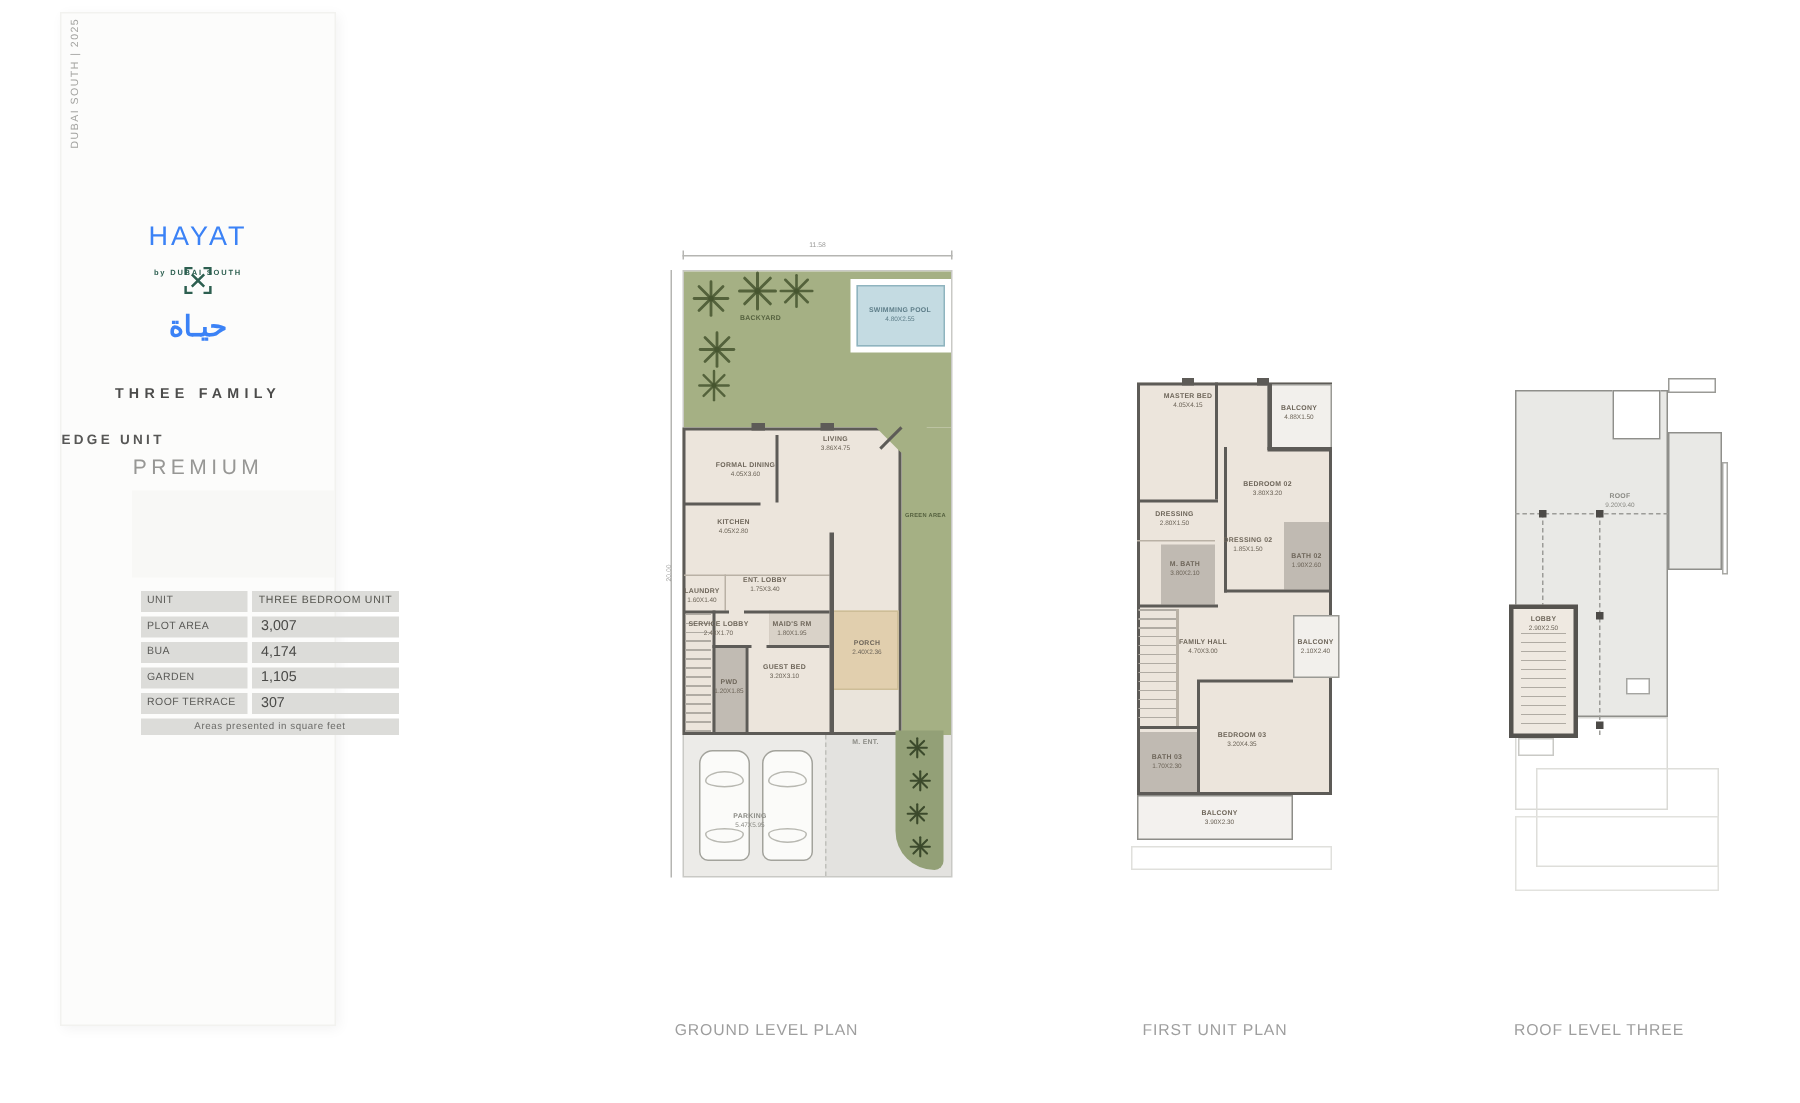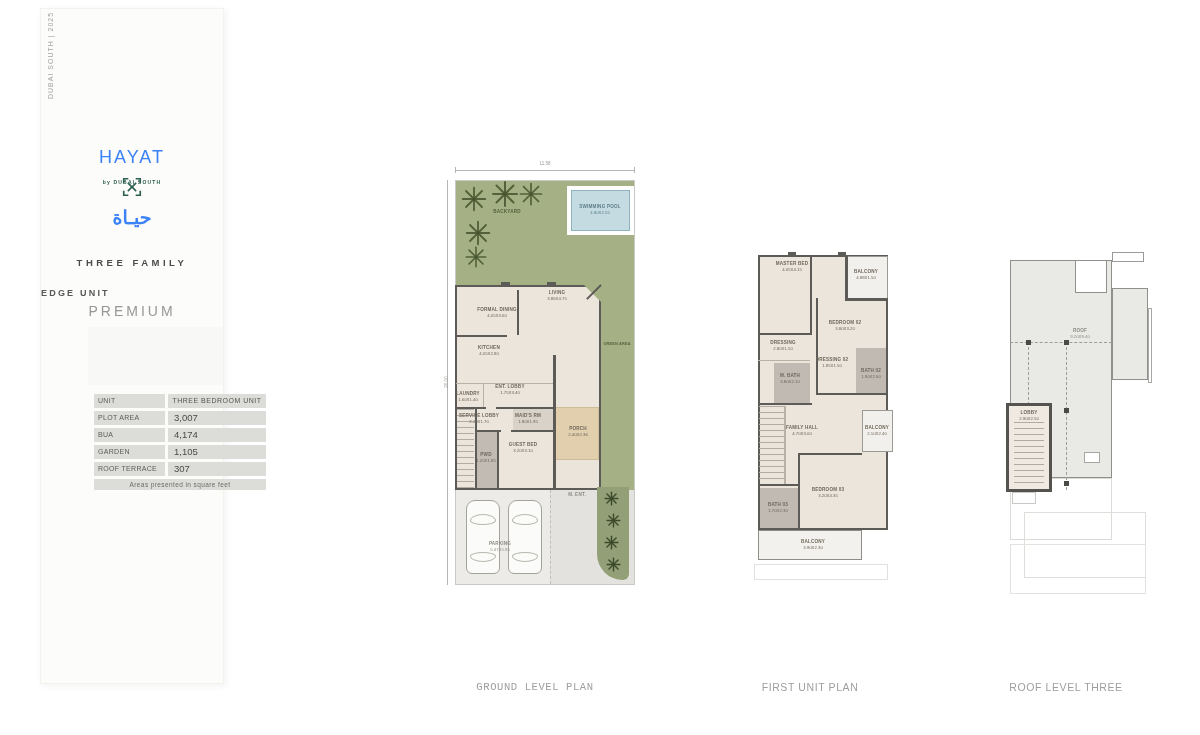--- a/index.html
+++ b/index.html
@@ -330,21 +330,21 @@
       <div class="n" style="font-size:3.8px;">GREEN AREA</div>
     </div>
   <div class="rl c-gray" style="left:134px;top:337px;">
       <div class="n">M. ENT.</div>
     </div>
   <div class="rl c-gray" style="left:57px;top:389px;">
       <div class="n">PARKING</div>
       <div class="d">5.47X5.95</div>
     </div>
 </div>
-<div class="plan-caption" style="left:425px;font-family:Liberation Mono, monospace;">GROUND LEVEL PLAN</div>
+<div class="plan-caption" style="left:401px;">GROUND LEVEL PLAN</div>
 
 <div class="plan" style="left:750px;top:248px;width:150px;height:335px;">
   <div class="sh" style="left:8px;top:7px;width:130px;height:275px;background:#ece5dc;border:2.5px solid #5d5b57;"></div>
 
   <div class="sh" style="left:95px;top:8px;width:43px;height:44px;background:#f2f0ec;border:1px solid #9a9a95;z-index:2;"></div>
   <div class="sh wall" style="left:95px;top:8px;width:2.5px;height:44px;"></div>
   <div class="sh wall" style="left:95px;top:50px;width:43px;height:2.5px;"></div>
 
   <div class="sh wall" style="left:60px;top:7px;width:2px;height:78px;"></div>
   <div class="sh wall" style="left:8px;top:85px;width:54px;height:2px;"></div>

